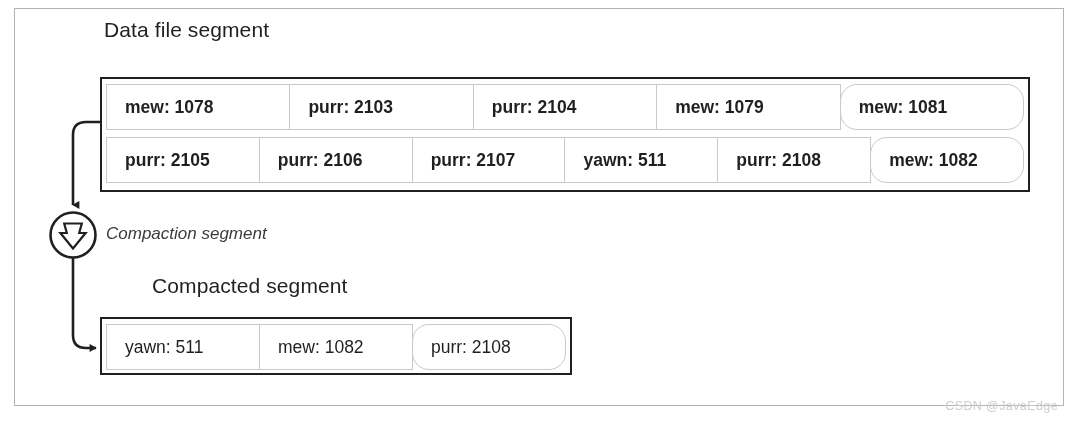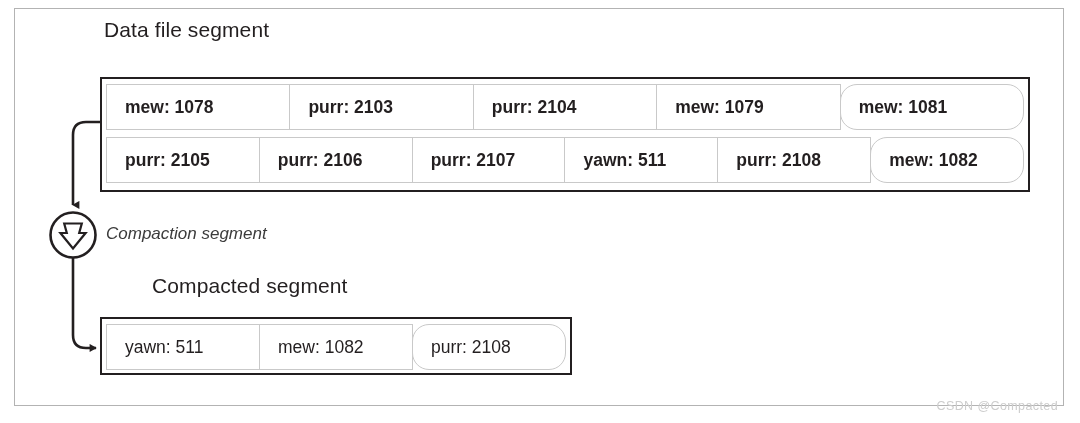--- a/index.html
+++ b/index.html
@@ -177,15 +177,15 @@
 
     <path d="M100,122 L86,122 Q73,122 73,135 L73,205" fill="none" stroke="#231f20" stroke-width="2.6" stroke-linecap="butt" marker-end="url(#arrow-down)"></path>
 
     <circle cx="73" cy="235" r="22.5" fill="#ffffff" stroke="#231f20" stroke-width="2.6"></circle>
 
     <path d="M64.2,223.5 L81.8,223.5 L79.2,233.0 L85.6,233.0 L73.0,248.5 L60.4,233.0 L66.8,233.0 Z" fill="#ffffff" stroke="#231f20" stroke-width="2.2" stroke-linejoin="miter"></path>
 
     <path d="M73,257.5 L73,335 Q73,348 86,348 L96,348" fill="none" stroke="#231f20" stroke-width="2.6" stroke-linecap="butt" marker-end="url(#arrow-right)"></path>
   </svg>
 
-  <div id="watermark">CSDN @Compacted</div>
+  <div id="watermark">CSDN @JavaEdge</div>
 
 </div>
 
 </body></html>

